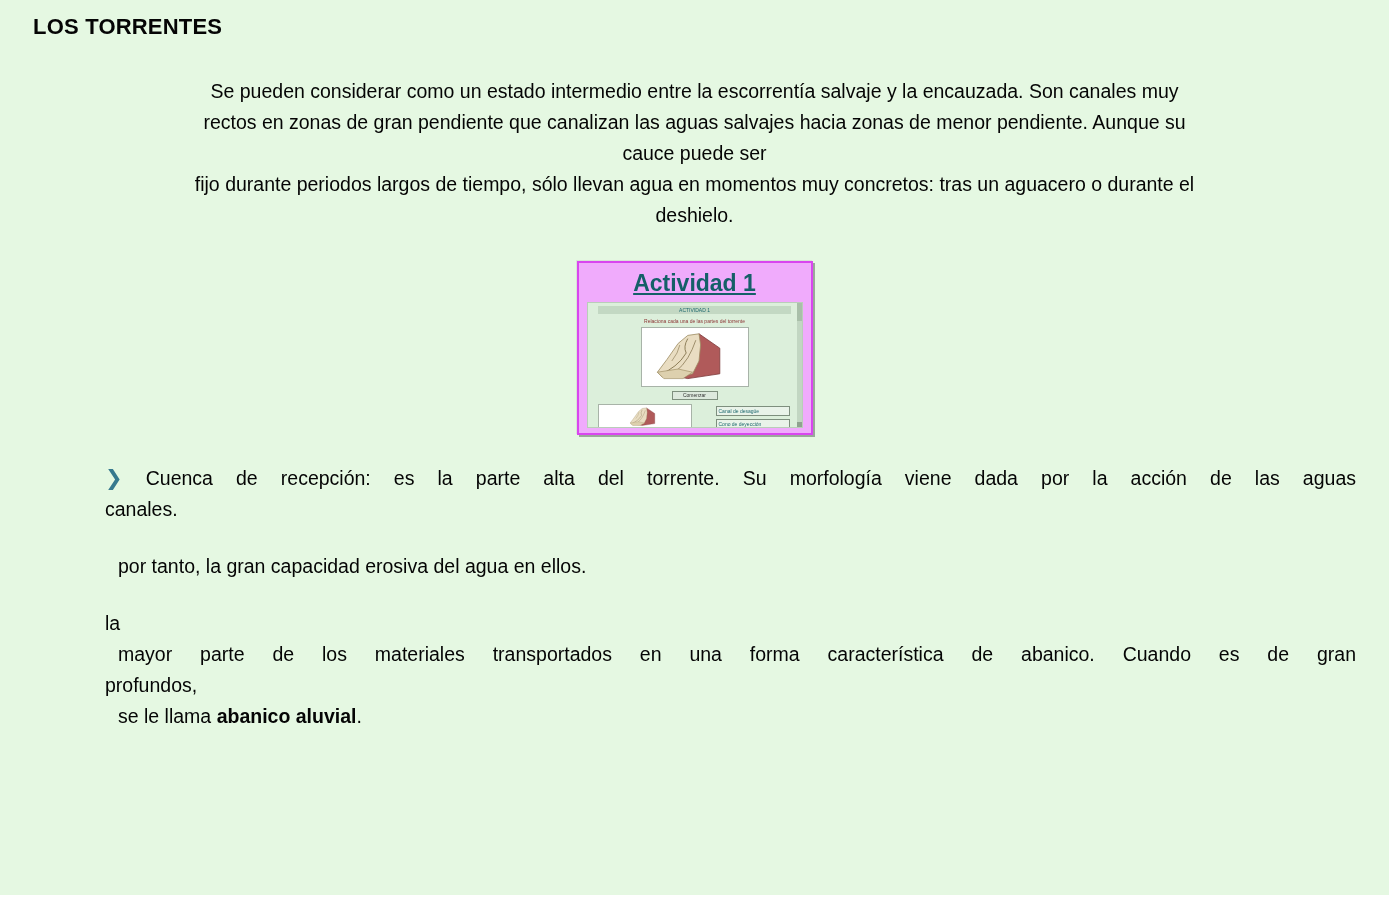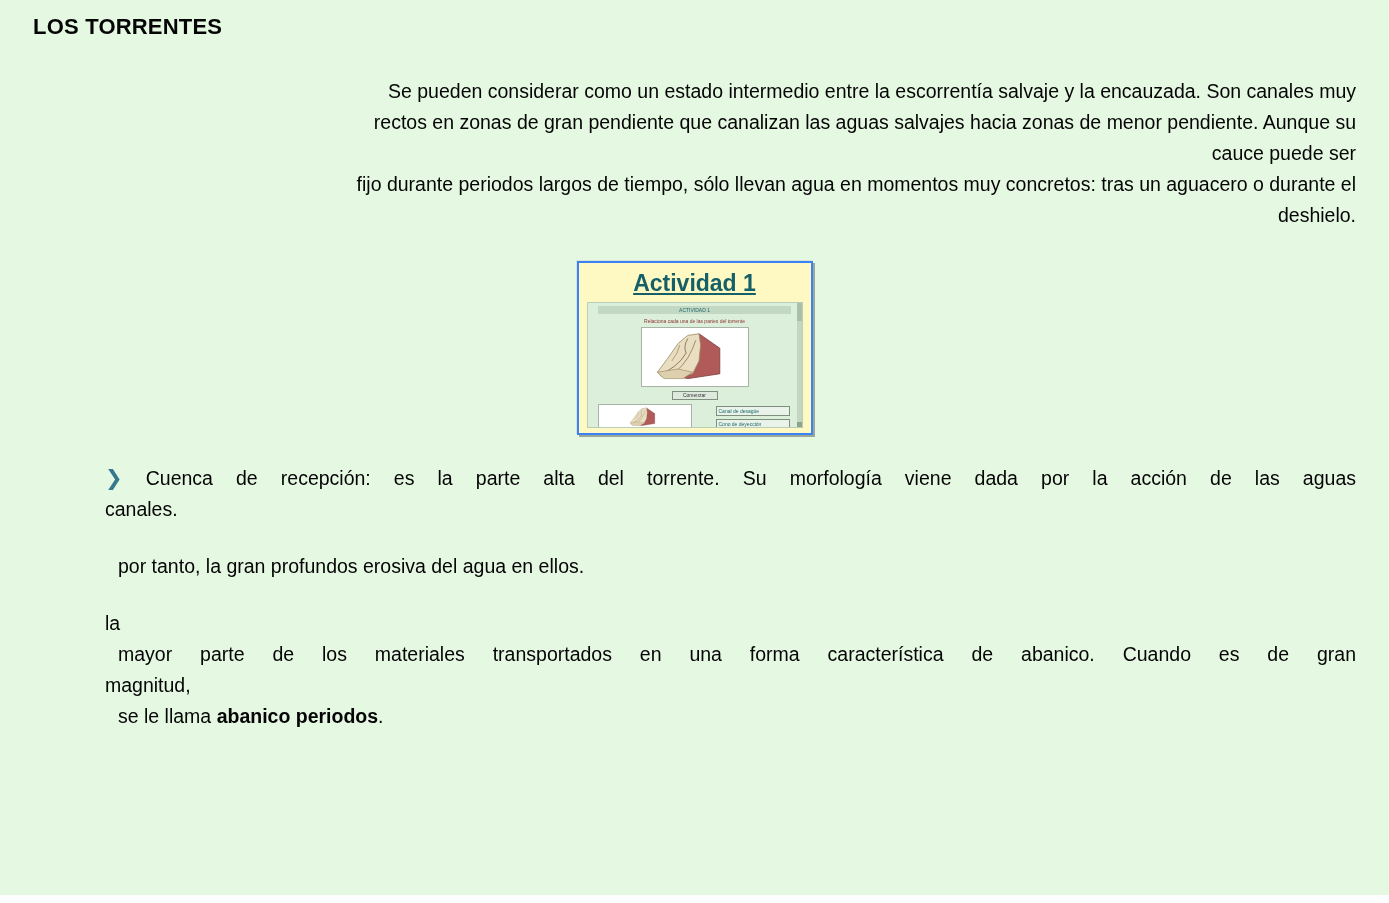--- a/index.html
+++ b/index.html
@@ -10,27 +10,27 @@
     background:#e5f8e2;
     padding:12px 33px 0 33px;
     font-family:"Liberation Sans","DejaVu Sans",sans-serif;
     color:#050505;
     overflow:hidden;
   }
   .doc-title {
     font-size:22px; font-weight:bold; margin:2px 0 36px 0; letter-spacing:0.2px;
   }
   .para {
-    font-size:19.5px; line-height:31px; white-space:pre-line; text-align:right;
+    font-size:19.5px; line-height:31px; white-space:pre-line; text-align:center;
   }
   .card-row { display:flex; justify-content:center; margin-top:30px; }
   .activity-card {
     width:236px; height:174px; box-sizing:border-box;
-    background:#fef9c3;
-    border:2px solid #3b82f6;
+    background:#f0abfc;
+    border:2px solid #d946ef;
     box-shadow:2px 2px 0 #9aa89a, -1px -1px 0 #d8e4d6;
     cursor:pointer;
   }
   .activity-title {
     display:block; text-align:center; margin-top:7px;
     font-size:23px; font-weight:bold; text-decoration:underline;
     color:#155f68;
   }
   .mini-shot {
     position:relative; margin:5px 8px 0 8px; height:124px;
@@ -144,24 +144,24 @@
 
 
   <div class="bullets">
 
     <div class="bullet">
       <div class="bline just"><span class="chev">❯</span> <span>Cuenca de recepción: es la parte alta del torrente. Su morfología viene dada por la acción de las aguas</span></div>
       <div class="bline">canales.</div>
     </div>
 
     <div class="bullet">
-      <div class="bline ind">por tanto, la gran profundos erosiva del agua en ellos.</div>
+      <div class="bline ind">por tanto, la gran capacidad erosiva del agua en ellos.</div>
     </div>
 
     <div class="bullet">
       <div class="bline">la</div>
       <div class="bline just ind">mayor parte de los materiales transportados en una forma característica de abanico. Cuando es de gran</div>
-      <div class="bline">magnitud,</div>
-      <div class="bline ind"><span>se le llama </span><span class="bold">abanico periodos</span><span>.</span></div>
+      <div class="bline">profundos,</div>
+      <div class="bline ind"><span>se le llama </span><span class="bold">abanico aluvial</span><span>.</span></div>
     </div>
 
   </div>
 </div>
 
 </body></html>

